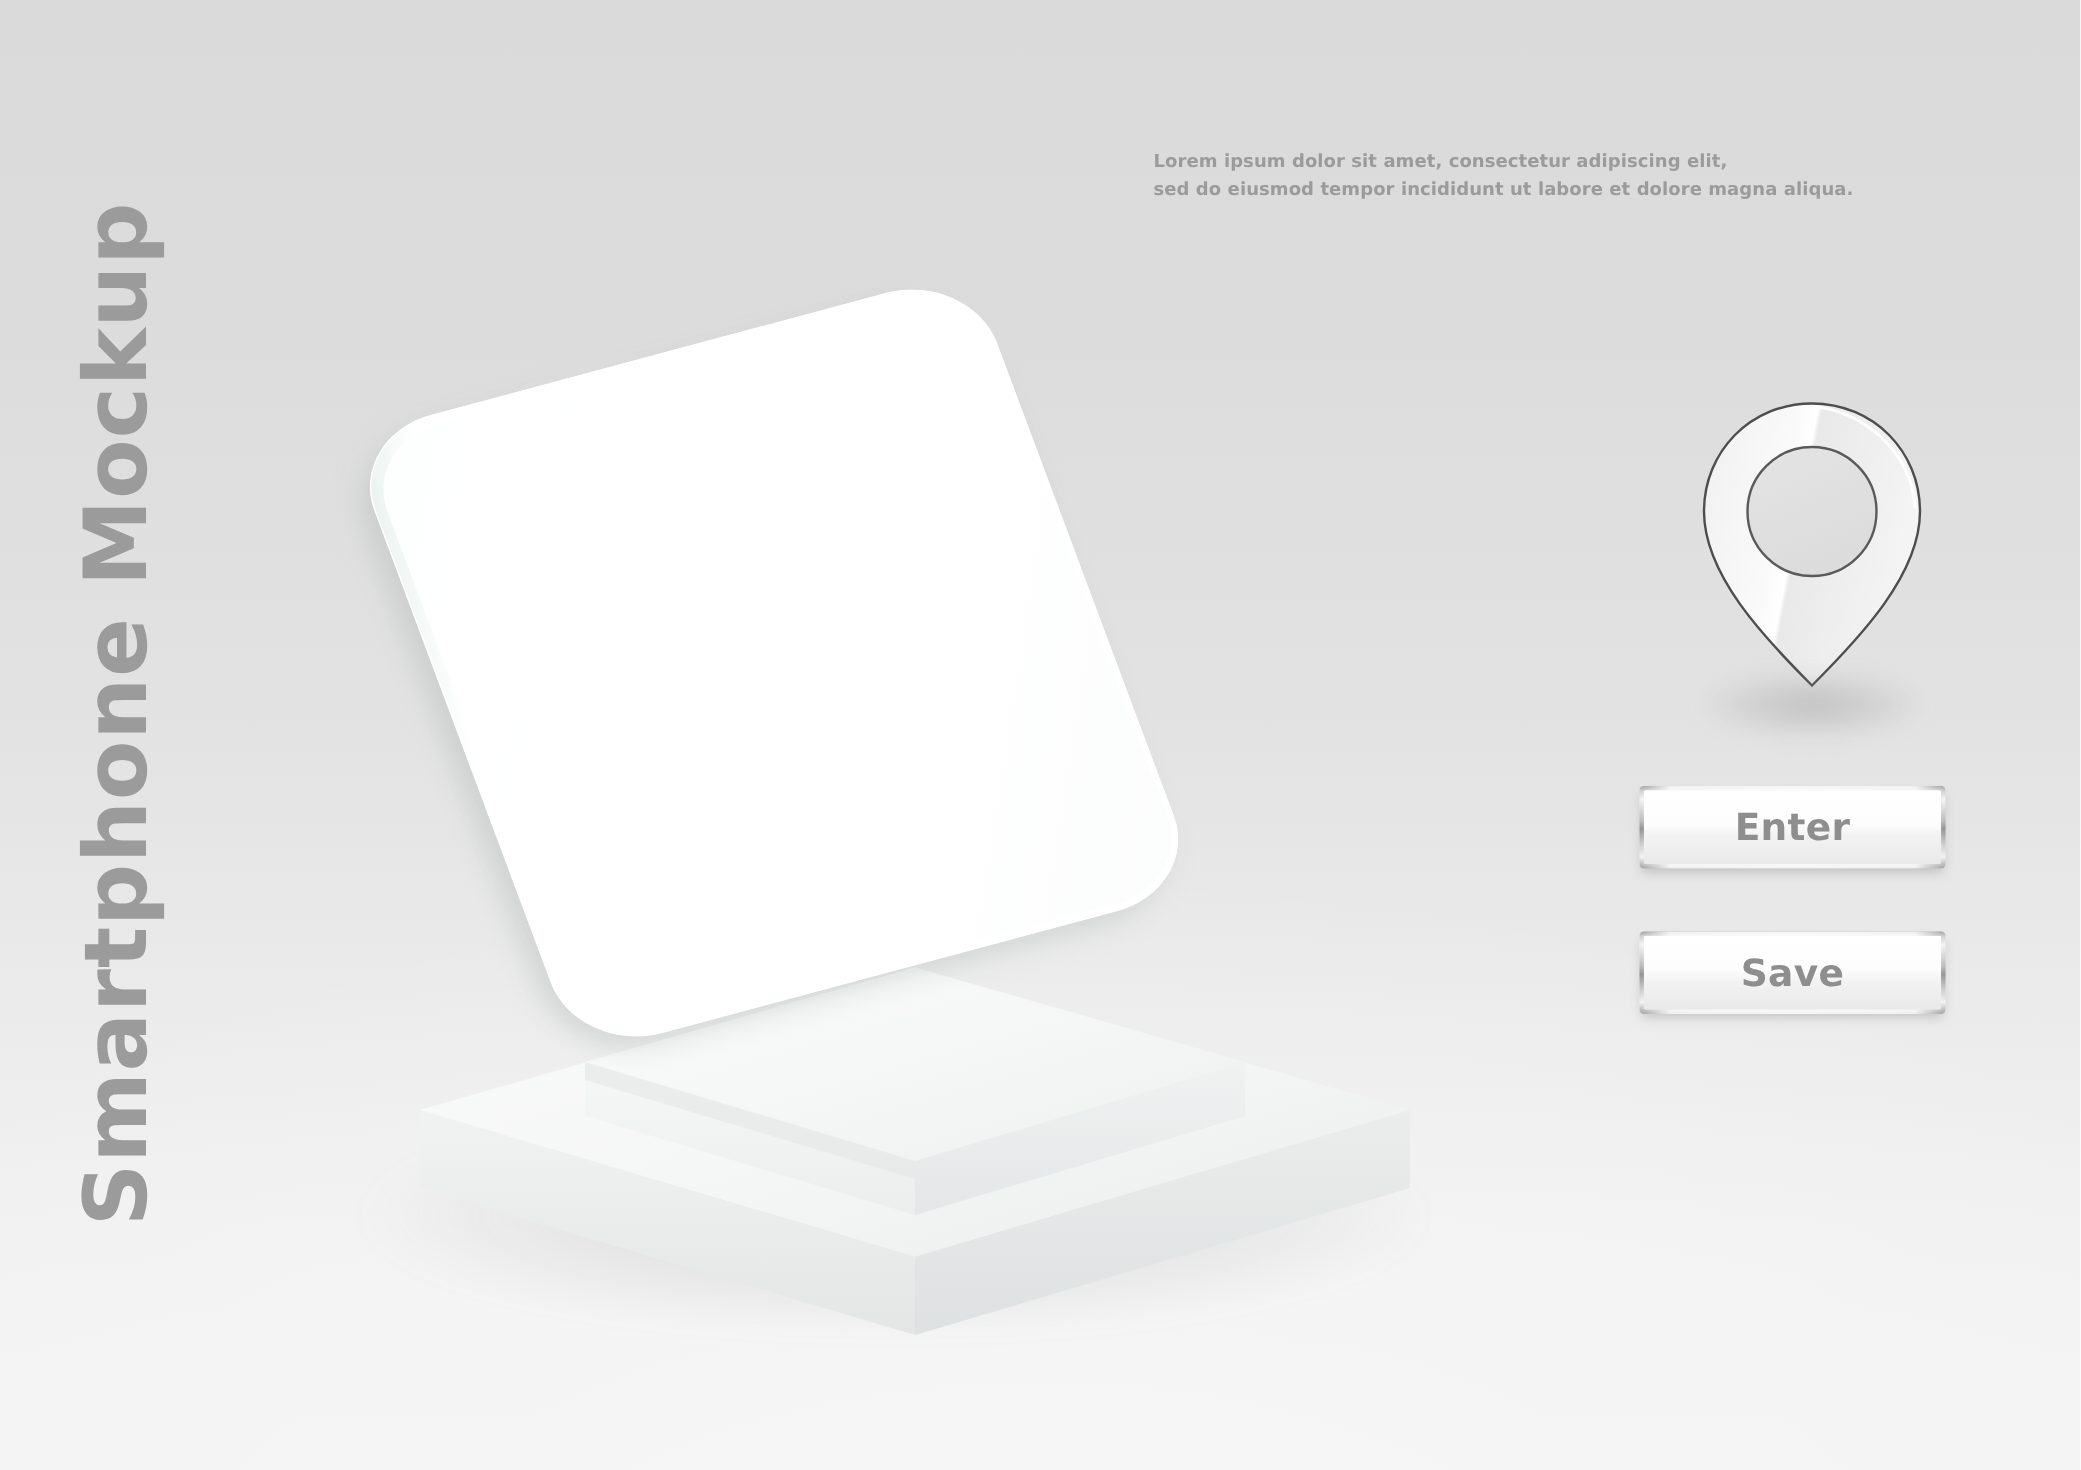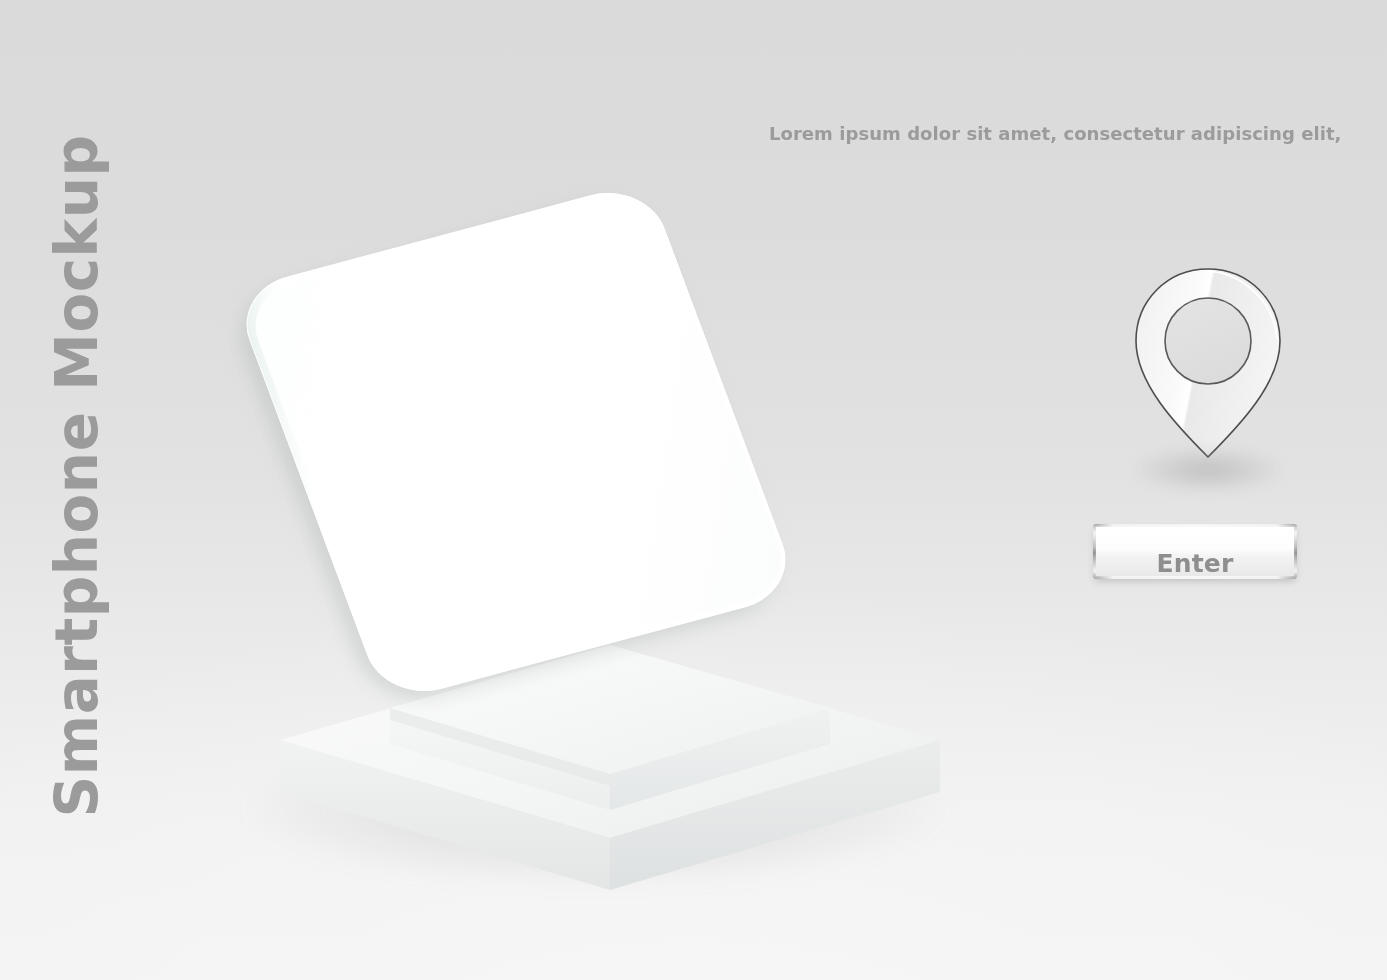--- a/index.html
+++ b/index.html
@@ -40,23 +40,23 @@
     letter-spacing: 0.5px;
     line-height: 1;
     margin-left: -6px;
     margin-top: -28px;
   }
 
   
   #lorem {
     position: absolute;
     left: 769px;
-    top: 120px;
+    top: 98px;
     width: 600px;
-    font-size: 18px;
+    font-size: 12px;
     font-weight: bold;
     line-height: 1.58;
     color: #9b9b9b;
     letter-spacing: 0.05px;
   }
   #lorem span { display: block; }
 
   
   #scene {
     position: absolute;
@@ -188,21 +188,21 @@
         rgba(255,255,255,0) 100%);
     mix-blend-mode: screen;
     pointer-events: none;
   }
   .btn-face {
     position: relative;
     width: 100%;
     height: 100%;
     border-radius: 1px;
     display: flex;
-    align-items: flex-end;
+    align-items: center;
     justify-content: center;
     background: linear-gradient(to bottom, #ffffff 0%, #fdfdfd 45%, #f2f2f2 62%, #e9e9e9 100%);
     box-shadow: inset 0 1px 0 rgba(255,255,255,1);
     z-index: 2;
   }
   .btn-label {
     font-size: 25px;
     font-weight: bold;
     color: #8e8e8e;
     letter-spacing: 0.2px;
@@ -214,20 +214,21 @@
 <body>
 
 <div id="stage">
 
   <div id="title-wrap">
     <div id="vertical-title">Smartphone Mockup</div>
   </div>
 
   <div id="lorem">
     <span>Lorem ipsum dolor sit amet, consectetur adipiscing elit,</span>
+    <span>sed do eiusmod tempor incididunt ut labore et dolore magna aliqua.</span>
   </div>
 
   <div id="scene">
 
     <div class="podium-floor-shadow"></div>
 
     <svg id="podium-svg" viewBox="0 0 720 300">
       <defs>
         <linearGradient id="topFaceBig" x1="0" y1="0" x2="1" y2="1">
           <stop offset="0%" stop-color="#fbfbfb"></stop>
@@ -303,16 +304,21 @@
 
   <div id="button-stack">
 
     <div class="btn-shell">
       <div class="btn-face">
         <span class="btn-label">Enter</span>
       </div>
     </div>
 
 
+    <div class="btn-shell">
+      <div class="btn-face">
+        <span class="btn-label">Save</span>
+      </div>
+    </div>
 
   </div>
 
 </div>
 
 </body></html>

